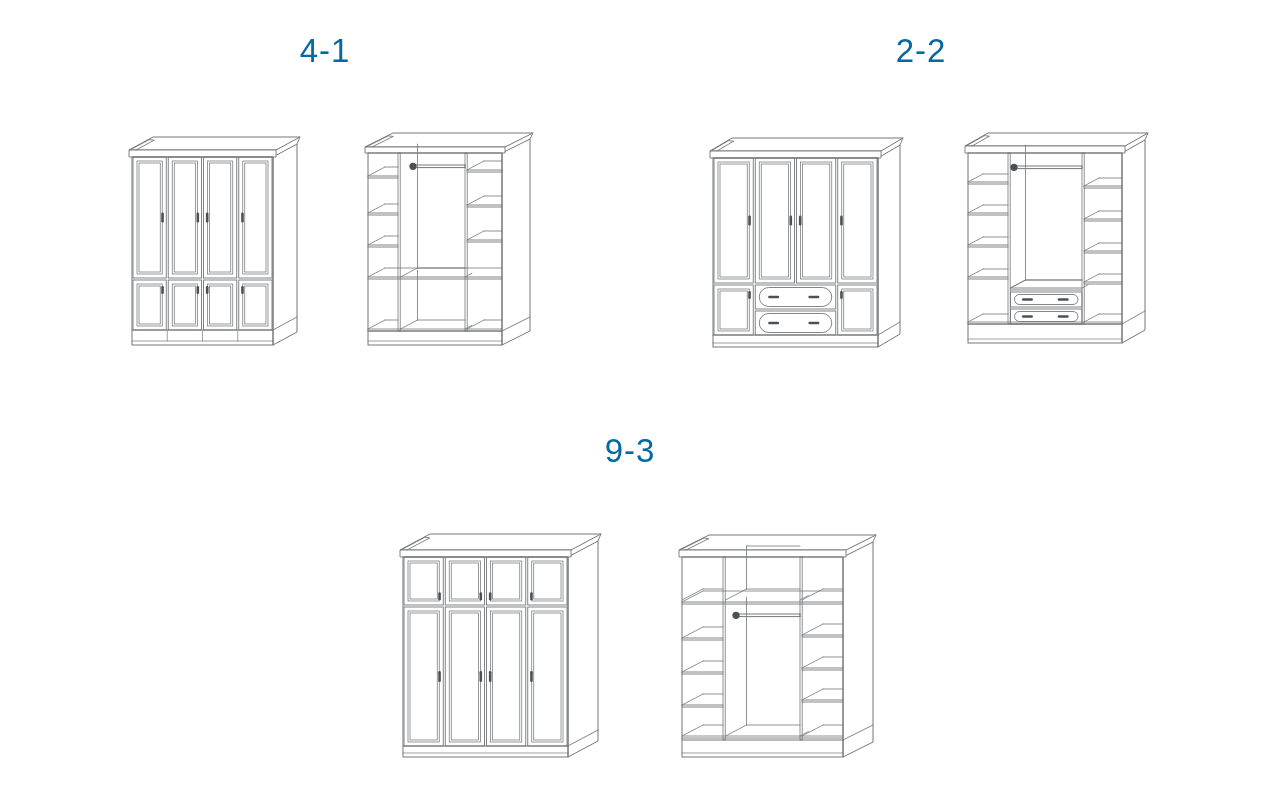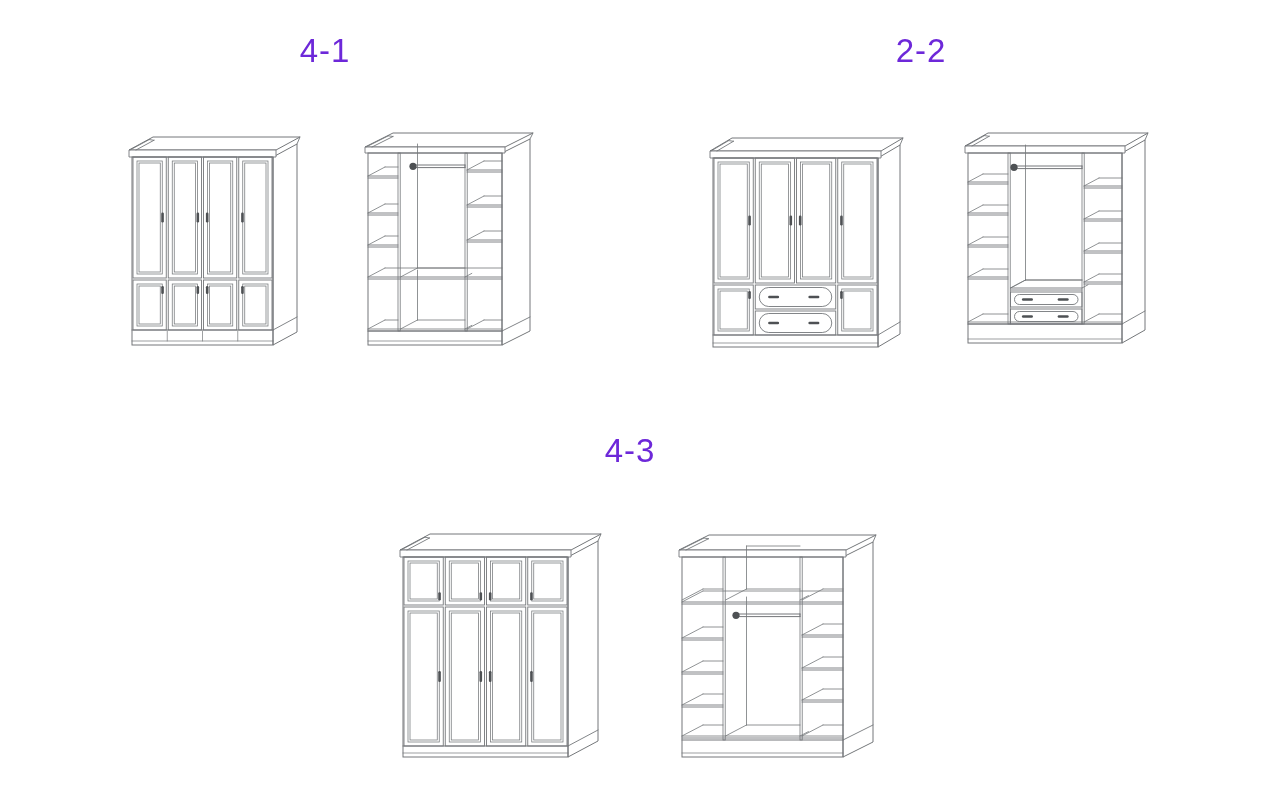--- a/index.html
+++ b/index.html
@@ -3,33 +3,33 @@
 <meta charset="utf-8">
 <style>
   html,body{margin:0;padding:0;}
   body{
     width:1280px;height:800px;background:#ffffff;overflow:hidden;
     font-family:"Liberation Sans", sans-serif;position:relative;
   }
   .canvas{position:absolute;left:0;top:0;width:1280px;height:800px;background:#ffffff;}
   .fig-label{
     position:absolute;transform:translateX(-50%);
-    font-size:33px;color:#6d28d9;letter-spacing:1px;
+    font-size:33px;color:#0369a1;letter-spacing:1px;
     font-family:"Liberation Sans", sans-serif;white-space:nowrap;
   }
   svg.ward{position:absolute;overflow:visible;}
 </style>
 </head>
 <body>
 
 <div class="canvas">
 
   <div class="fig-label" style="left:325px;top:32px">4-1</div>
   <div class="fig-label" style="left:921px;top:32px">2-2</div>
-  <div class="fig-label" style="left:630px;top:432px">4-3</div>
+  <div class="fig-label" style="left:630px;top:432px">9-3</div>
 
   <svg id="w1c" class="ward" style="left:122px;top:128px" width="182" height="222" viewBox="0 0 182 222">
       <polygon points="151,29 175,16 175,204 151,217" fill="#ffffff" stroke="#74777a" stroke-width="1"></polygon>
       <line x1="151" y1="202" x2="175" y2="189" stroke="#74777a" stroke-width="0.9" stroke-linecap="round"></line>
       <polygon points="7,22 154,22 178,9 31,9" fill="#ffffff" stroke="#74777a" stroke-width="1"></polygon>
       <polygon points="7,22 154,22 154,29 7,29" fill="#ffffff" stroke="#74777a" stroke-width="0.9"></polygon>
       <line x1="8" y1="22" x2="27.200000000000003" y2="11.6" stroke="#74777a" stroke-width="0.9" stroke-linecap="round"></line>
       <line x1="14" y1="22" x2="32" y2="12.25" stroke="#74777a" stroke-width="0.9" stroke-linecap="round"></line>
       <line x1="27.200000000000003" y1="11.6" x2="32" y2="12.25" stroke="#74777a" stroke-width="0.9" stroke-linecap="round"></line>
       <line x1="178" y1="9" x2="175" y2="16" stroke="#74777a" stroke-width="0.9" stroke-linecap="round"></line>

